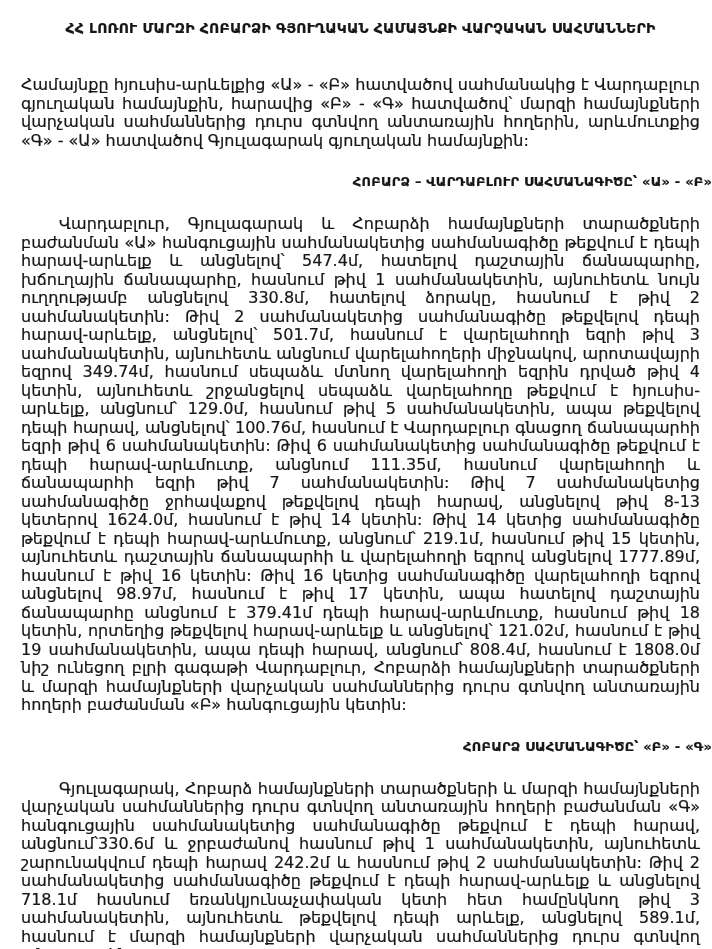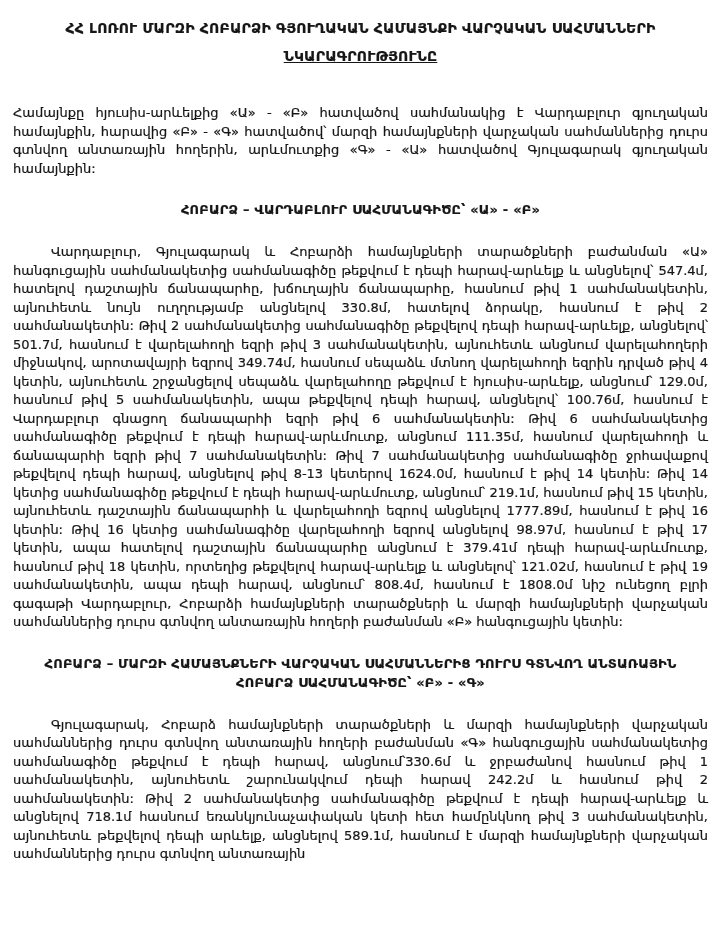--- a/index.html
+++ b/index.html
@@ -34,31 +34,31 @@
   }
   .intro-block {
     margin-top: 34px;
     font-size: 13.5px;
     line-height: 18.5px;
   }
   .indent-line {
     text-indent: 38px;
   }
   p.body-par {
-    margin: 4px;
-    font-size: 13px;
+    margin: 12px;
+    font-size: 16px;
     line-height: 18.5px;
     text-align: justify;
     text-indent: 38px;
   }
   p.body-par.no-indent {
     text-indent: 0;
   }
   .section-heading {
-    text-align: center;
+    text-align: right;
     font-weight: bold;
     font-size: 13px;
     line-height: 19px;
     letter-spacing: 0.2px;
     margin-top: 22px;
     margin-bottom: 24px;
   }
   .total-line {
     font-size: 13.5px;
     line-height: 18.5px;
@@ -66,32 +66,30 @@
     margin-top: 0;
   }
 </style>
 </head>
 <body>
 
 <div class="page">
 
   <div class="doc-title">
     <div>ՀՀ ԼՈՌՈՒ ՄԱՐԶԻ ՀՈԲԱՐՁԻ ԳՅՈՒՂԱԿԱՆ ՀԱՄԱՅՆՔԻ ՎԱՐՉԱԿԱՆ ՍԱՀՄԱՆՆԵՐԻ</div>
-    <div class="underlined">ՆԿԱՐԱԳՐՈՒԹՅՈՒՆԸ</div>
   </div>
 
   <div class="intro-block">
     <p class="body-par no-indent">Համայնքը հյուսիս-արևելքից «Ա» - «Բ» հատվածով սահմանակից է Վարդաբլուր գյուղական համայնքին, հարավից «Բ» - «Գ» հատվածով՝ մարզի համայնքների վարչական սահմաններից դուրս գտնվող անտառային հողերին, արևմուտքից «Գ» - «Ա» հատվածով Գյուլագարակ գյուղական համայնքին:</p>
   </div>
 
   <div class="section-heading">ՀՈԲԱՐՁ – ՎԱՐԴԱԲԼՈՒՐ ՍԱՀՄԱՆԱԳԻԾԸ՝ «Ա» - «Բ»</div>
 
   <p class="body-par">Վարդաբլուր, Գյուլագարակ և Հոբարձի համայնքների տարածքների բաժանման «Ա» հանգուցային սահմանակետից սահմանագիծը թեքվում է դեպի հարավ-արևելք և անցնելով՝ 547.4մ, հատելով դաշտային ճանապարհը, խճուղային ճանապարհը, հասնում թիվ 1 սահմանակետին, այնուհետև նույն ուղղությամբ անցնելով 330.8մ, հատելով ձորակը, հասնում է թիվ 2 սահմանակետին: Թիվ 2 սահմանակետից սահմանագիծը թեքվելով դեպի հարավ-արևելք, անցնելով՝ 501.7մ, հասնում է վարելահողի եզրի թիվ 3 սահմանակետին, այնուհետև անցնում վարելահողերի միջնակով, արոտավայրի եզրով 349.74մ, հասնում սեպաձև մտնող վարելահողի եզրին դրված թիվ 4 կետին, այնուհետև շրջանցելով սեպաձև վարելահողը թեքվում է հյուսիս-արևելք, անցնում՝ 129.0մ, հասնում թիվ 5 սահմանակետին, ապա թեքվելով դեպի հարավ, անցնելով՝ 100.76մ, հասնում է Վարդաբլուր գնացող ճանապարհի եզրի թիվ 6 սահմանակետին: Թիվ 6 սահմանակետից սահմանագիծը թեքվում է դեպի հարավ-արևմուտք, անցնում 111.35մ, հասնում վարելահողի և ճանապարհի եզրի թիվ 7 սահմանակետին: Թիվ 7 սահմանակետից սահմանագիծը ջրհավաքով թեքվելով դեպի հարավ, անցնելով թիվ 8-13 կետերով 1624.0մ, հասնում է թիվ 14 կետին: Թիվ 14 կետից սահմանագիծը թեքվում է դեպի հարավ-արևմուտք, անցնում՝ 219.1մ, հասնում թիվ 15 կետին, այնուհետև դաշտային ճանապարհի և վարելահողի եզրով անցնելով 1777.89մ, հասնում է թիվ 16 կետին: Թիվ 16 կետից սահմանագիծը վարելահողի եզրով անցնելով 98.97մ, հասնում է թիվ 17 կետին, ապա հատելով դաշտային ճանապարհը անցնում է 379.41մ դեպի հարավ-արևմուտք, հասնում թիվ 18 կետին, որտեղից թեքվելով հարավ-արևելք և անցնելով՝ 121.02մ, հասնում է թիվ 19 սահմանակետին, ապա դեպի հարավ, անցնում՝ 808.4մ, հասնում է 1808.0մ նիշ ունեցող բլրի գագաթի Վարդաբլուր, Հոբարձի համայնքների տարածքների և մարզի համայնքների վարչական սահմաններից դուրս գտնվող անտառային հողերի բաժանման «Բ» հանգուցային կետին:</p>
 
 
   <div class="section-heading">
-    <div>ՀՈԲԱՐՁ – ՄԱՐԶԻ ՀԱՄԱՅՆՔՆԵՐԻ ՎԱՐՉԱԿԱՆ ՍԱՀՄԱՆՆԵՐԻՑ ԴՈՒՐՍ ԳՏՆՎՈՂ ԱՆՏԱՌԱՅԻՆ</div>
     <div>ՀՈԲԱՐՁ ՍԱՀՄԱՆԱԳԻԾԸ՝ «Բ» - «Գ»</div>
   </div>
 
   <p class="body-par">Գյուլագարակ, Հոբարձ համայնքների տարածքների և մարզի համայնքների վարչական սահմաններից դուրս գտնվող անտառային հողերի բաժանման «Գ» հանգուցային սահմանակետից սահմանագիծը թեքվում է դեպի հարավ, անցնում՝330.6մ և ջրբաժանով հասնում թիվ 1 սահմանակետին, այնուհետև շարունակվում դեպի հարավ 242.2մ և հասնում թիվ 2 սահմանակետին: Թիվ 2 սահմանակետից սահմանագիծը թեքվում է դեպի հարավ-արևելք և անցնելով 718.1մ հասնում եռանկյունաչափական կետի հետ համընկնող թիվ 3 սահմանակետին, այնուհետև թեքվելով դեպի արևելք, անցնելով 589.1մ, հասնում է մարզի համայնքների վարչական սահմաններից դուրս գտնվող անտառային</p>
 
 </div>
 
 </body></html>

